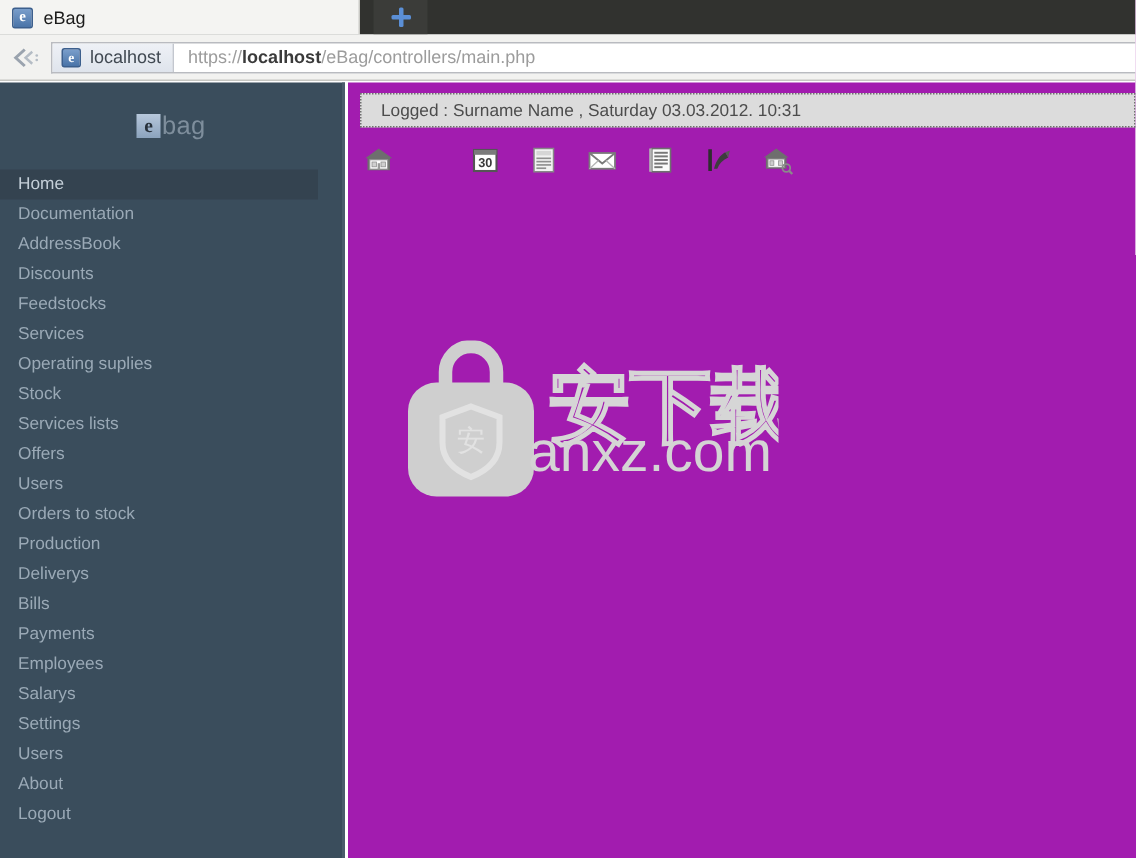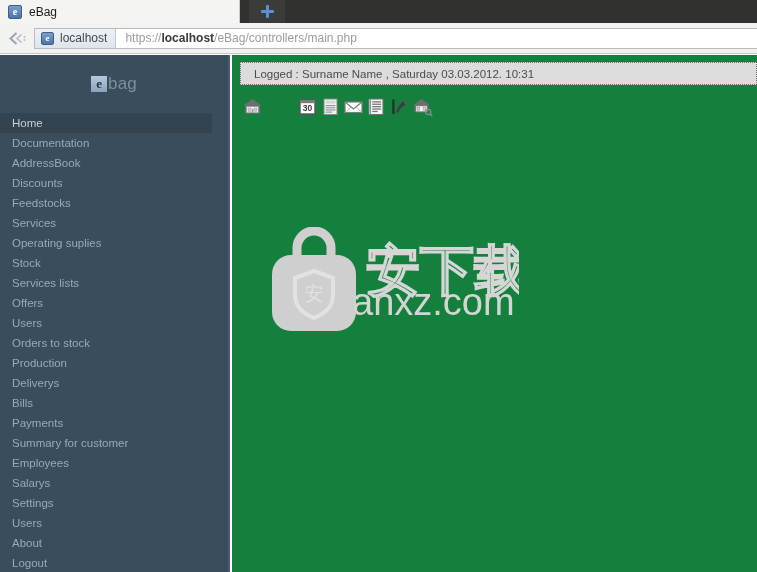--- a/index.html
+++ b/index.html
@@ -146,21 +146,21 @@
   .navitem.active {
     background: #344350;
     color: #c4cfd8;
     width: 212px;
   }
 
   
   .content {
     position: absolute; top: 0; left: 232px;
     width: 525px; height: 517px;
-    background: #15803d;
+    background: #a21caf;
   }
   .status-bar {
     position: absolute; top: 7px; left: 8px;
     width: 517px; height: 23px;
     background: #dcdcdc;
     border: 1px dotted #6f6f6f;
     display: flex; align-items: center;
     padding-left: 13px;
   }
   .status-text {
@@ -169,21 +169,21 @@
     white-space: nowrap;
   }
 
   .toolbar {
     position: absolute; top: 40px; left: 10px;
     display: flex; align-items: center;
     height: 22px;
   }
   .tb-icon {
     width: 21px; height: 21px;
-    margin-right: 2px;
+    margin-right: 18px;
     position: relative;
     display: inline-block;
     cursor: pointer;
   }
   .tb-gap { width: 32px; }
 
   .watermark {
     position: absolute;
     left: 37px; top: 172px;
     width: 250px; height: 110px;
@@ -288,23 +288,20 @@
           <li class="navitem">
             <span>Deliverys</span>
           </li>
           <li class="navitem">
             <span>Bills</span>
           </li>
           <li class="navitem">
             <span>Payments</span>
           </li>
           <li class="navitem">
-            <span>Summary for customer</span>
-          </li>
-          <li class="navitem">
             <span>Employees</span>
           </li>
           <li class="navitem">
             <span>Salarys</span>
           </li>
           <li class="navitem">
             <span>Settings</span>
           </li>
           <li class="navitem">
             <span>Users</span>

